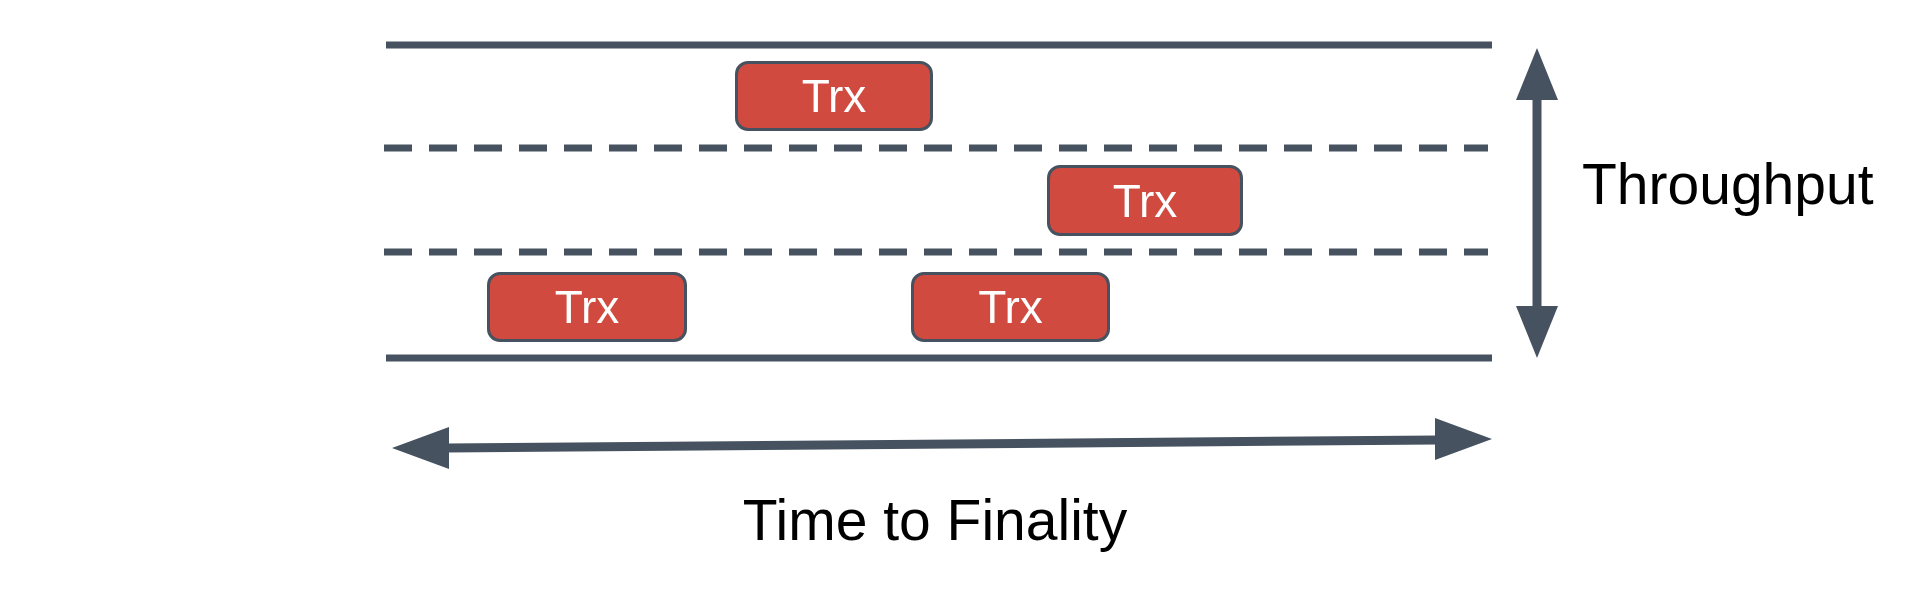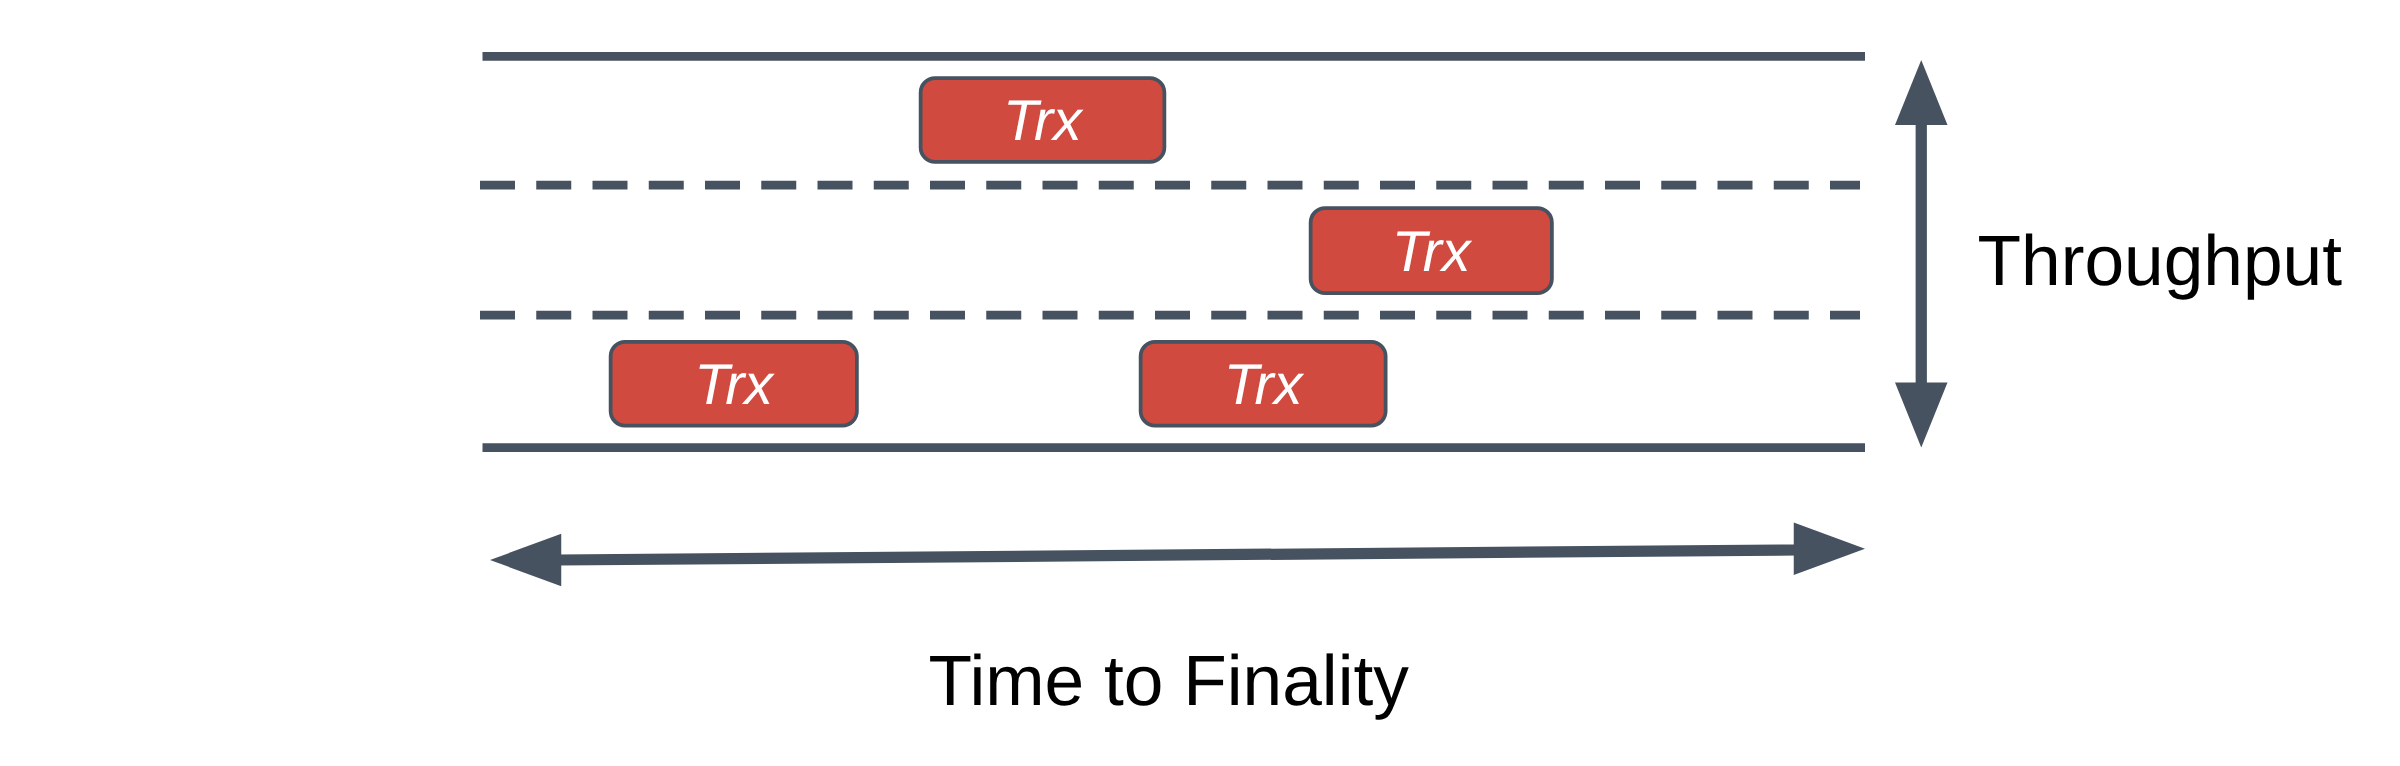--- a/index.html
+++ b/index.html
@@ -25,33 +25,31 @@
     box-sizing: border-box;
     background: #D04A3F;
     border: 3px solid #46525F;
     border-radius: 13px;
     display: flex;
     align-items: center;
     justify-content: center;
     color: #FFFFFF;
     font-size: 46px;
     line-height: 1;
-    font-style: italic;
   }
   .trx-box-1 { left: 735px;  top: 61px;  width: 198px; height: 70px; }
   .trx-box-2 { left: 1047px; top: 165px; width: 196px; height: 71px; }
   .trx-box-3 { left: 487px;  top: 272px; width: 200px; height: 70px; }
   .trx-box-4 { left: 911px;  top: 272px; width: 199px; height: 70px; }
   .axis-label {
     position: absolute;
     color: #000000;
     font-size: 57px;
     line-height: 1.15;
     white-space: nowrap;
-    margin-top: 25px;
   }
   .axis-label-vertical {
     left: 1582px;
     top: 152px;
   }
   .axis-label-horizontal {
     left: 935px;
     top: 488px;
     transform: translateX(-50%);
   }

